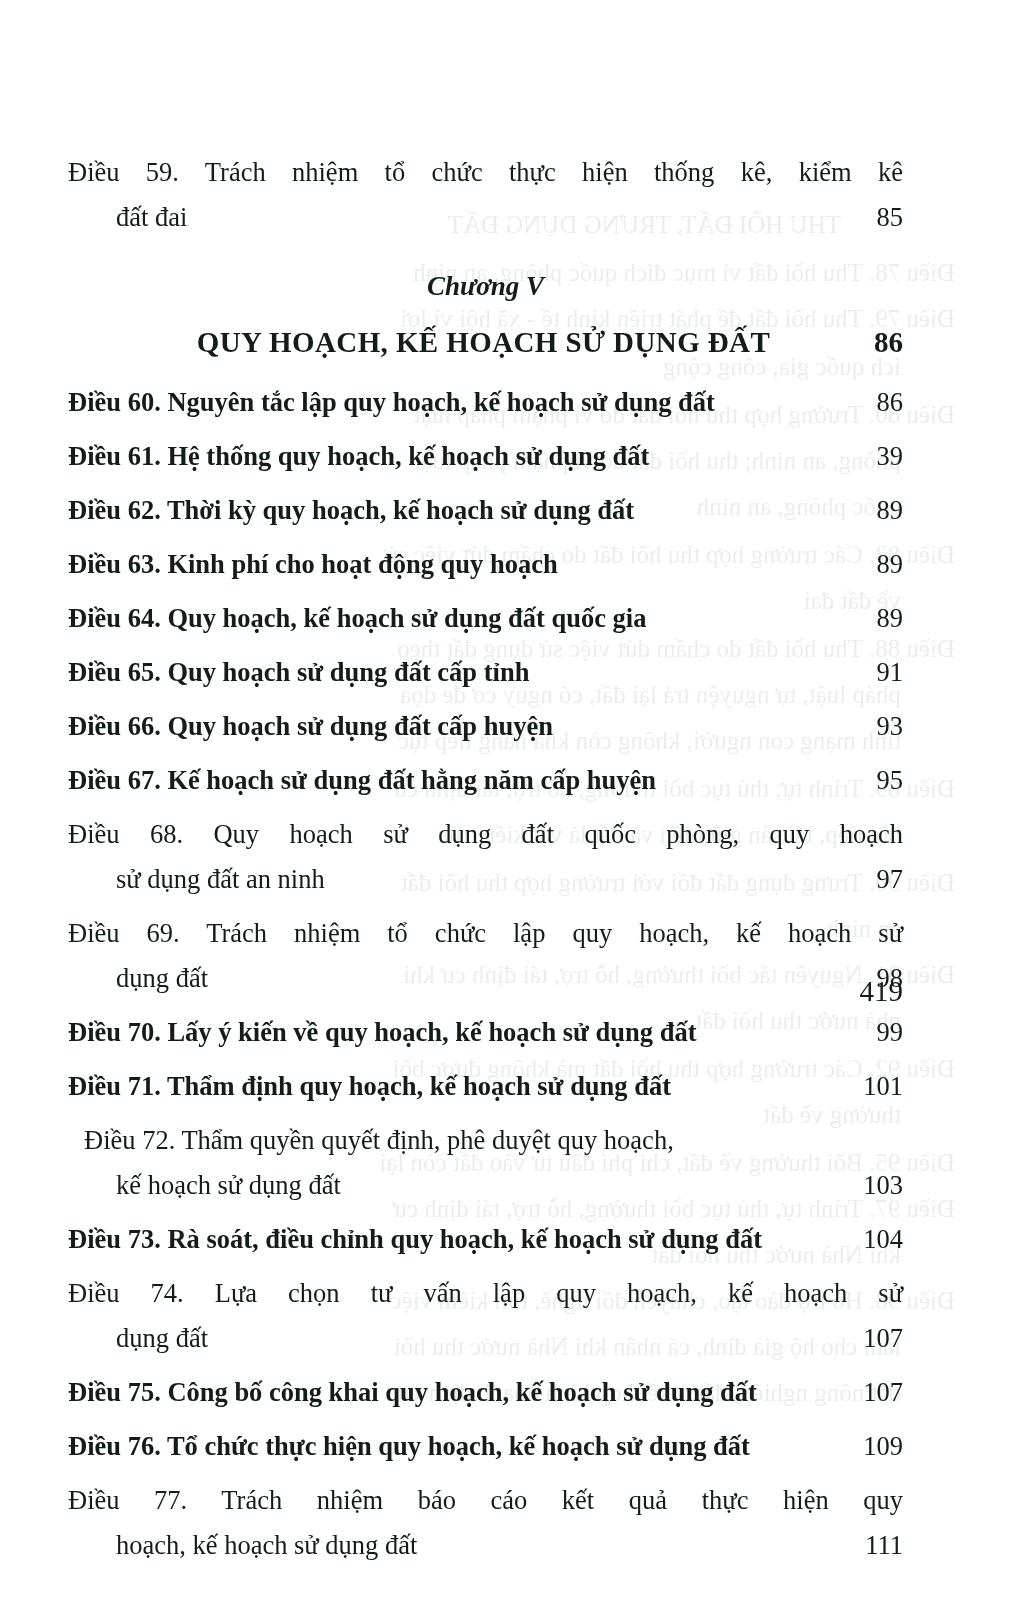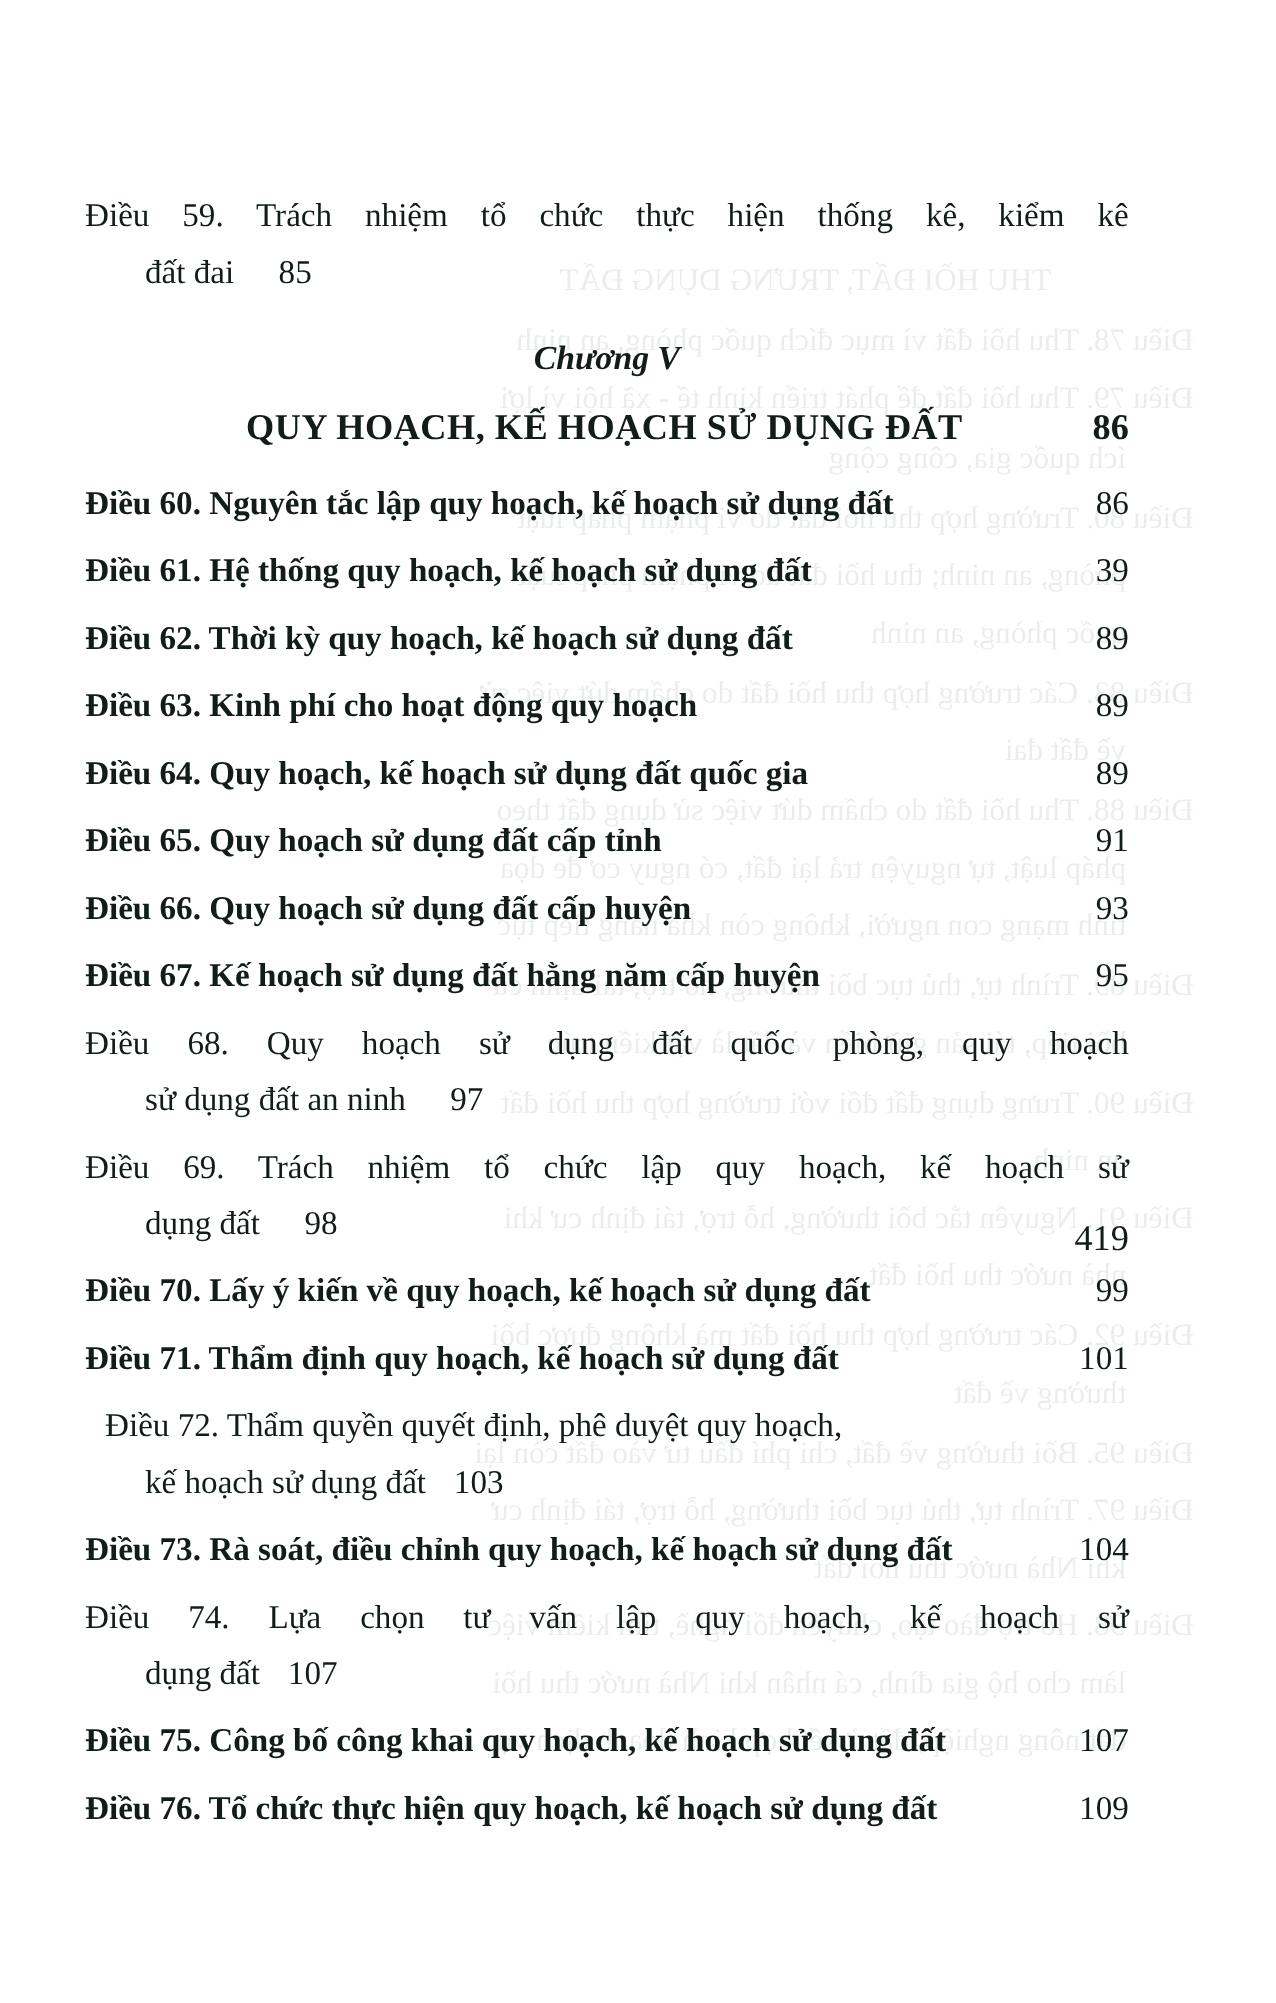--- a/index.html
+++ b/index.html
@@ -79,20 +79,21 @@
     display: block;
     text-align: justify;
     text-align-last: justify;
     font-size: 26.5px;
     line-height: 45px;
     padding-right: 0;
   }
   .entry.two .l2 {
     display: flex;
     align-items: baseline;
+    justify-content: space-between;
     font-size: 26.5px;
     line-height: 45px;
     padding-left: 48px;
   }
   .entry.wide .l1 {
     text-align: left;
     text-align-last: left;
     margin-left: 16px;
   }
 
@@ -283,15 +284,22 @@
           <span class="label">Điều 75. Công bố công khai quy hoạch, kế hoạch sử dụng đất</span>
           <span class="page-no">107</span>
         </div>
       </div>
       <div class="entry">
         <div class="line">
           <span class="label">Điều 76. Tổ chức thực hiện quy hoạch, kế hoạch sử dụng đất</span>
           <span class="page-no">109</span>
         </div>
       </div>
+      <div class="entry two">
+        <div class="l1">Điều 77. Trách nhiệm báo cáo kết quả thực hiện quy</div>
+        <div class="l2">
+          <span>hoạch, kế hoạch sử dụng đất</span>
+          <span class="page-no">111</span>
+        </div>
+      </div>
     </div>
   <div class="folio">419</div>
 </div>
 
 </body></html>

